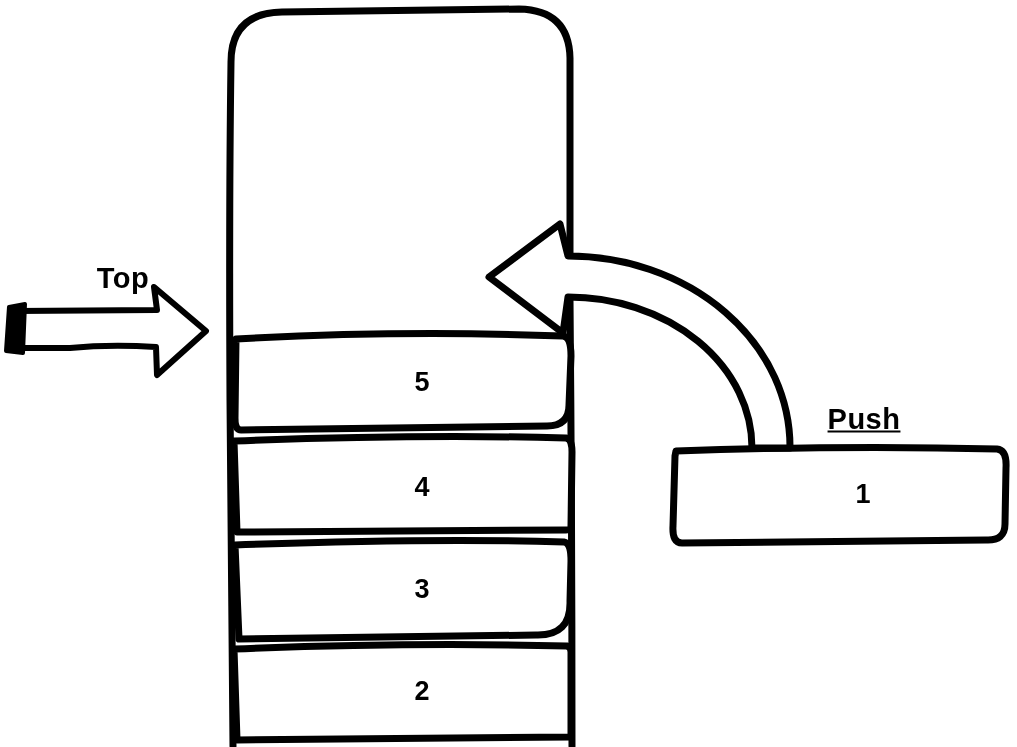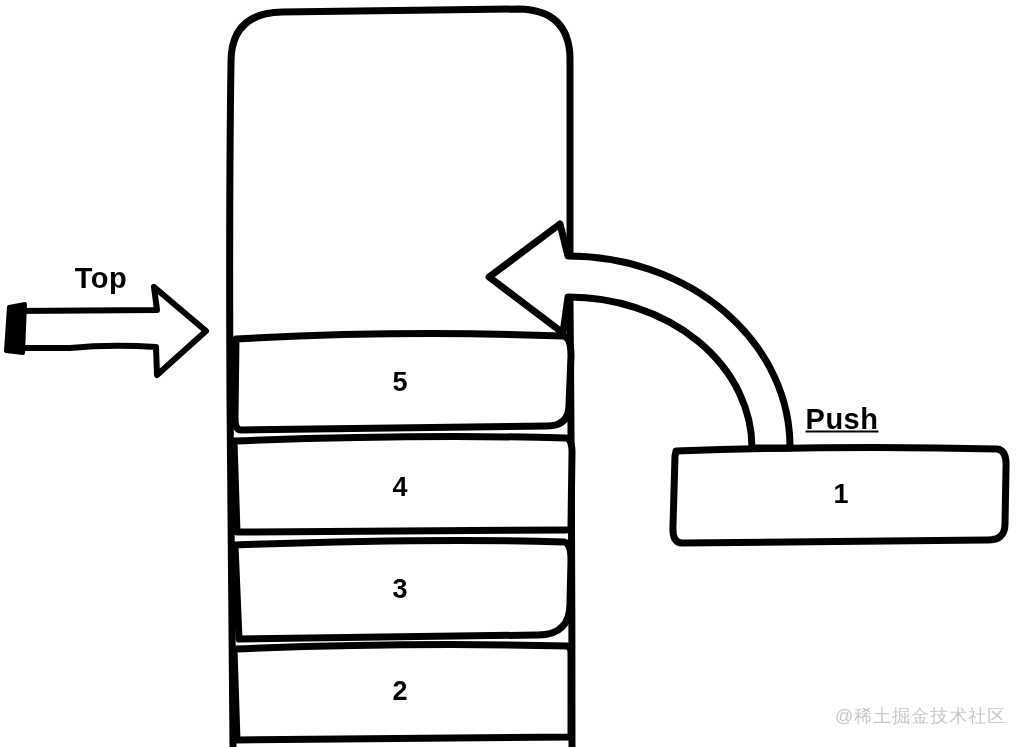--- a/index.html
+++ b/index.html
@@ -16,20 +16,21 @@
     left: 0; top: 0;
     width: 1017px; height: 747px;
   }
   .lbl {
     position: absolute;
     transform: translate(-50%, -50%);
     font-weight: 700;
     color: #000000;
     white-space: nowrap;
     line-height: 1;
+    margin-left: 22px;
   }
   .lbl-word  { font-size: 29px; letter-spacing: 0.5px; }
   .lbl-digit { font-size: 27px; }
   .watermark {
     position: absolute;
     left: 835px;
     top: 704px;
     font-size: 18px;
     font-weight: 400;
     color: #c8c8c8;
@@ -66,15 +67,14 @@
   <div class="lbl lbl-digit" style="left:400px; top:382px;">5</div>
 
   <div class="lbl lbl-digit" style="left:400px; top:487px;">4</div>
 
   <div class="lbl lbl-digit" style="left:400px; top:589px;">3</div>
 
   <div class="lbl lbl-digit" style="left:400px; top:691px;">2</div>
 
   <div class="lbl lbl-digit" style="left:841px; top:494px;">1</div>
 
-  <div class="watermark">@稀土掘金技术社区</div>
 
 </div>
 
 </body></html>

